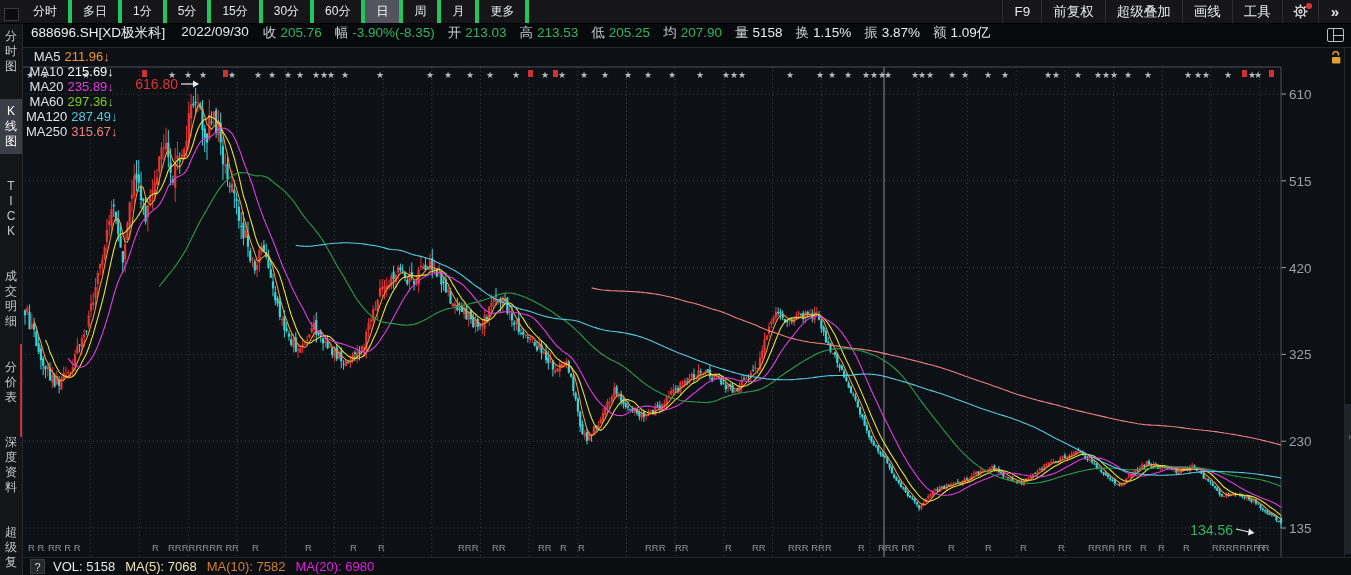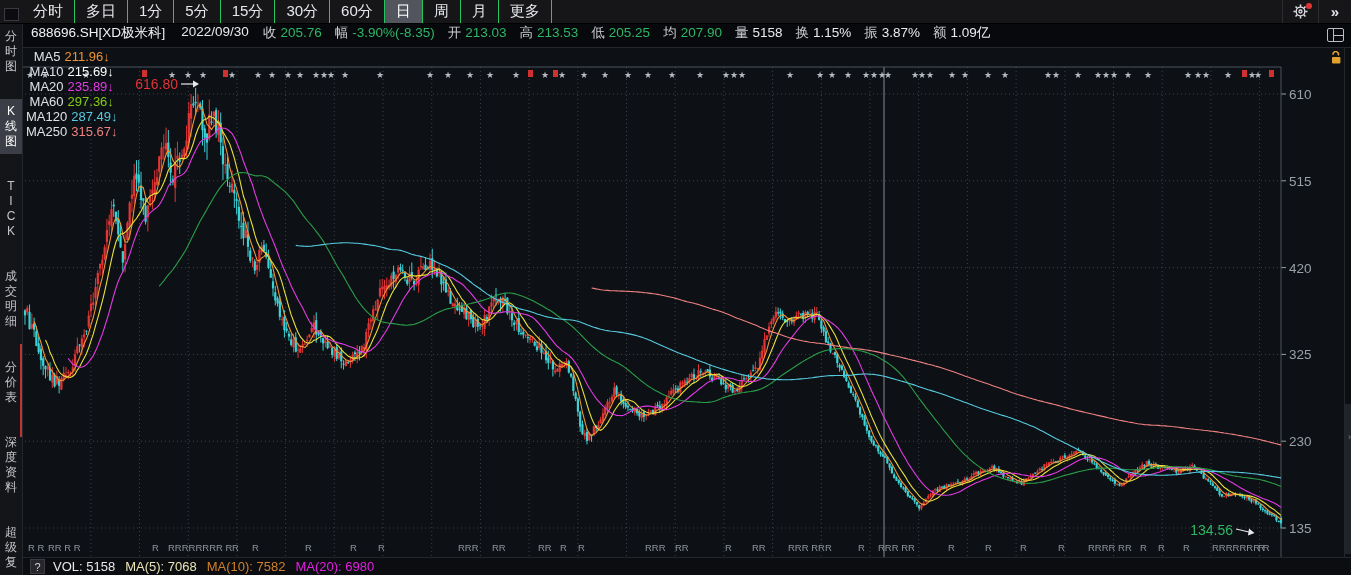--- a/index.html
+++ b/index.html
@@ -3,21 +3,21 @@
 <meta charset="utf-8">
 <style>
   html,body{margin:0;padding:0;background:#000;}
   *{box-sizing:border-box;}
   body, svg text{font-family:"Liberation Sans","DejaVu Sans",sans-serif;}
   .app{position:relative;width:1351px;height:575px;background:#0d0f13;overflow:hidden;color:#e4e6ea;}
   
   .toolbar{position:absolute;top:0;left:0;right:0;height:24px;background:#161619;display:flex;align-items:stretch;border-bottom:1px solid #000;}
   .mini-box{width:15px;height:13px;border:1px solid #3a3a42;background:#0c0c10;margin:8px 3px 0 4px;}
   .tabs{display:flex;align-items:stretch;}
-  .tab{display:flex;align-items:center;padding:0 11px;font-size:15px;color:#e6e8ec;border-right:1px solid #22c55e;cursor:default;}
+  .tab{display:flex;align-items:center;padding:0 11px;font-size:12px;color:#e6e8ec;border-right:4px solid #22c55e;cursor:default;}
   .tab.active{background:#52545e;color:#fff;}
   .toolbar-spacer{flex:1;}
   .tb-right{display:flex;align-items:stretch;}
   .tb-item{display:flex;align-items:center;padding:0 11px;font-size:13.5px;color:#e6e8ec;border-left:1px solid #2c2c33;}
   .gear-wrap{position:relative;display:flex;align-items:center;padding:0 10px;border-left:1px solid #2c2c33;}
   .gear-dot{position:absolute;top:3px;right:6px;width:6px;height:6px;border-radius:50%;background:#e03434;}
   .dbl-chevron{display:flex;align-items:center;padding:0 12px;border-left:1px solid #2c2c33;font-size:15px;color:#dfe1e6;font-weight:bold;}
   
   .sidebar{position:absolute;top:24px;left:0;bottom:0;width:23px;background:#141518;border-right:1px solid #24272d;display:flex;flex-direction:column;justify-content:space-between;overflow:hidden;}
   .side-item{padding:5px 0;text-align:center;color:#c3c6cc;font-size:12px;line-height:15px;}
@@ -69,20 +69,27 @@
         <div class="tab">5分</div>
         <div class="tab">15分</div>
         <div class="tab">30分</div>
         <div class="tab">60分</div>
         <div class="tab active">日</div>
         <div class="tab">周</div>
         <div class="tab">月</div>
         <div class="tab">更多</div>
       </div>
     <div class="toolbar-spacer"></div>
+    <div class="tb-right" id="toolbar-right">
+        <div class="tb-item">F9</div>
+        <div class="tb-item">前复权</div>
+        <div class="tb-item">超级叠加</div>
+        <div class="tb-item">画线</div>
+        <div class="tb-item">工具</div>
+      </div>
     <div class="gear-wrap">
       <svg width="15" height="15" viewBox="0 0 16 16">
         <g fill="none" stroke="#dfe1e6" stroke-width="1.4">
           <circle cx="8" cy="8" r="4.6"></circle>
           <circle cx="8" cy="8" r="1.6"></circle>
         </g>
         <g stroke="#dfe1e6" stroke-width="1.6">
           <line x1="8" y1="0.5" x2="8" y2="3"></line>
             <line x1="8" y1="13" x2="8" y2="15.5"></line>
           <line x1="0.5" y1="8" x2="3" y2="8"></line>

